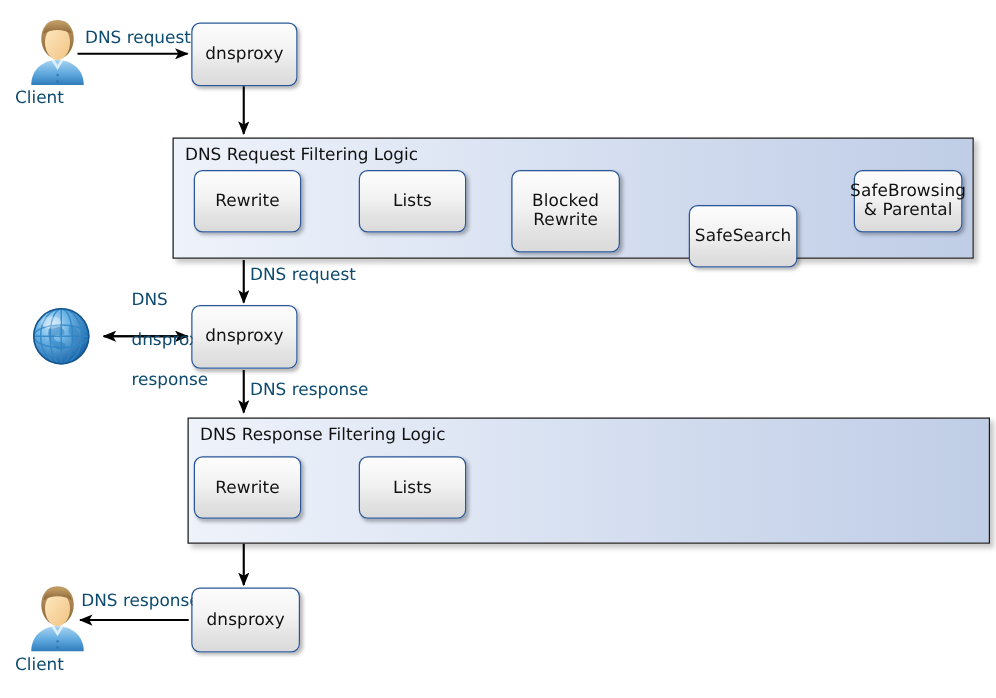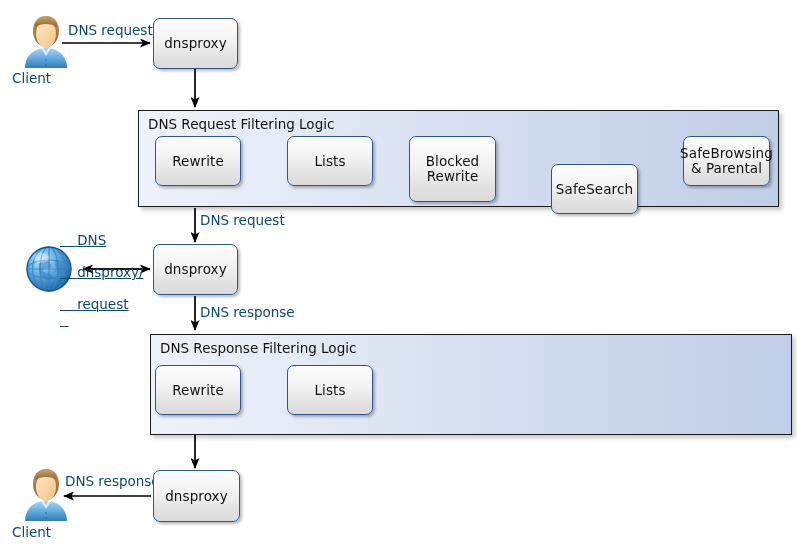--- a/index.html
+++ b/index.html
@@ -172,24 +172,24 @@
         <line x1="5" y1="27" x2="49" y2="27"></line>
         <line x1="27" y1="5" x2="27" y2="49"></line>
       </g>
       <path d="M18,20 C22,17 27,19 29,22 C31,25 28,27 25,26 C22,25 20,28 22,30 C24,32 28,31 30,33 C32,35 30,38 27,38 C22,38 18,33 17,28 C16.5,25 16,22 18,20 z" fill="#2e7fc0" opacity="0.55"></path>
       <path d="M34,18 C38,19 41,23 41,27 C41,30 39,33 37,33 C35,33 36,29 35,27 C34,25 32,23 33,21 z" fill="#2e7fc0" opacity="0.5"></path>
       <circle cx="27" cy="27" r="22" fill="none" stroke="#15558f" stroke-width="1.3"></circle>
       <ellipse cx="19" cy="16" rx="8" ry="5" fill="#ffffff" opacity="0.3"></ellipse>
     </svg>
   </div>
 
-  <div class="lbl ctr" style="left:60px;top:216px;width:74px;text-decoration:underline;">
+  <div class="lbl ctr" style="left:88px;top:216px;width:74px;">
     <span>DNS</span><br>
     <span>dnsproxy/</span><br>
-    <span>request</span>
+    <span>response</span>
   </div>
 
   <div class="node" style="left:153px;top:244px;width:85px;height:51px;">
     <span>dnsproxy</span>
   </div>
 
   <div class="lbl" style="left:200px;top:304px;">DNS response</div>
 
   <div class="panel" style="left:138px;top:334px;width:642px;height:101px;margin-left:12px;">
     <div class="panel-title">DNS Response Filtering Logic</div>

